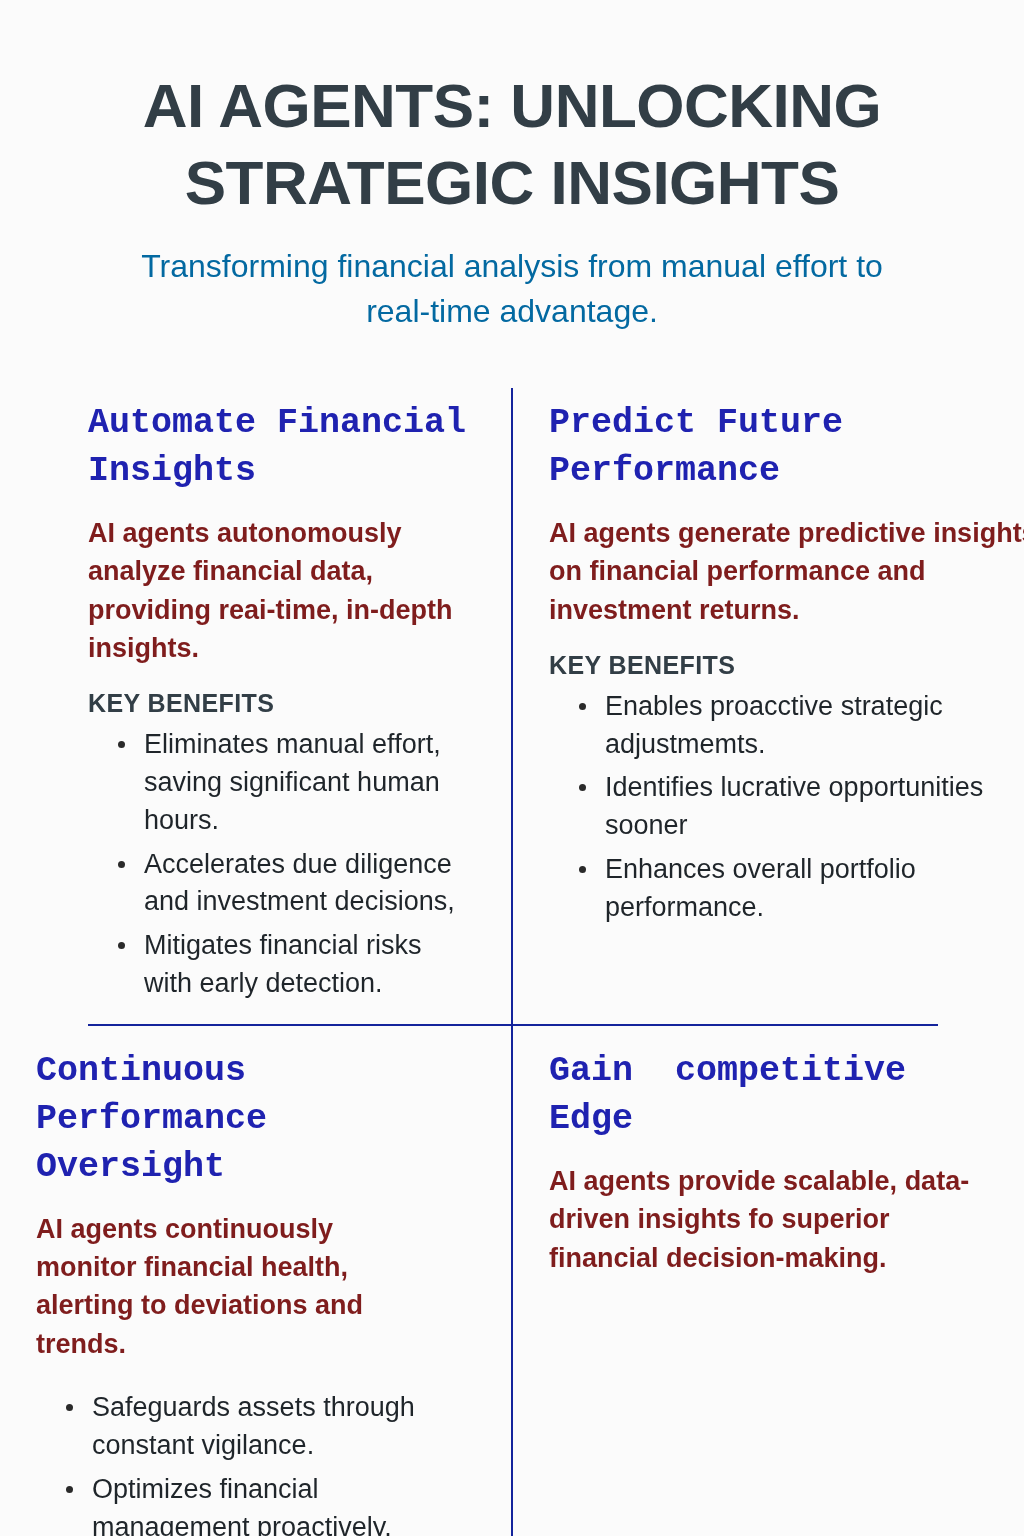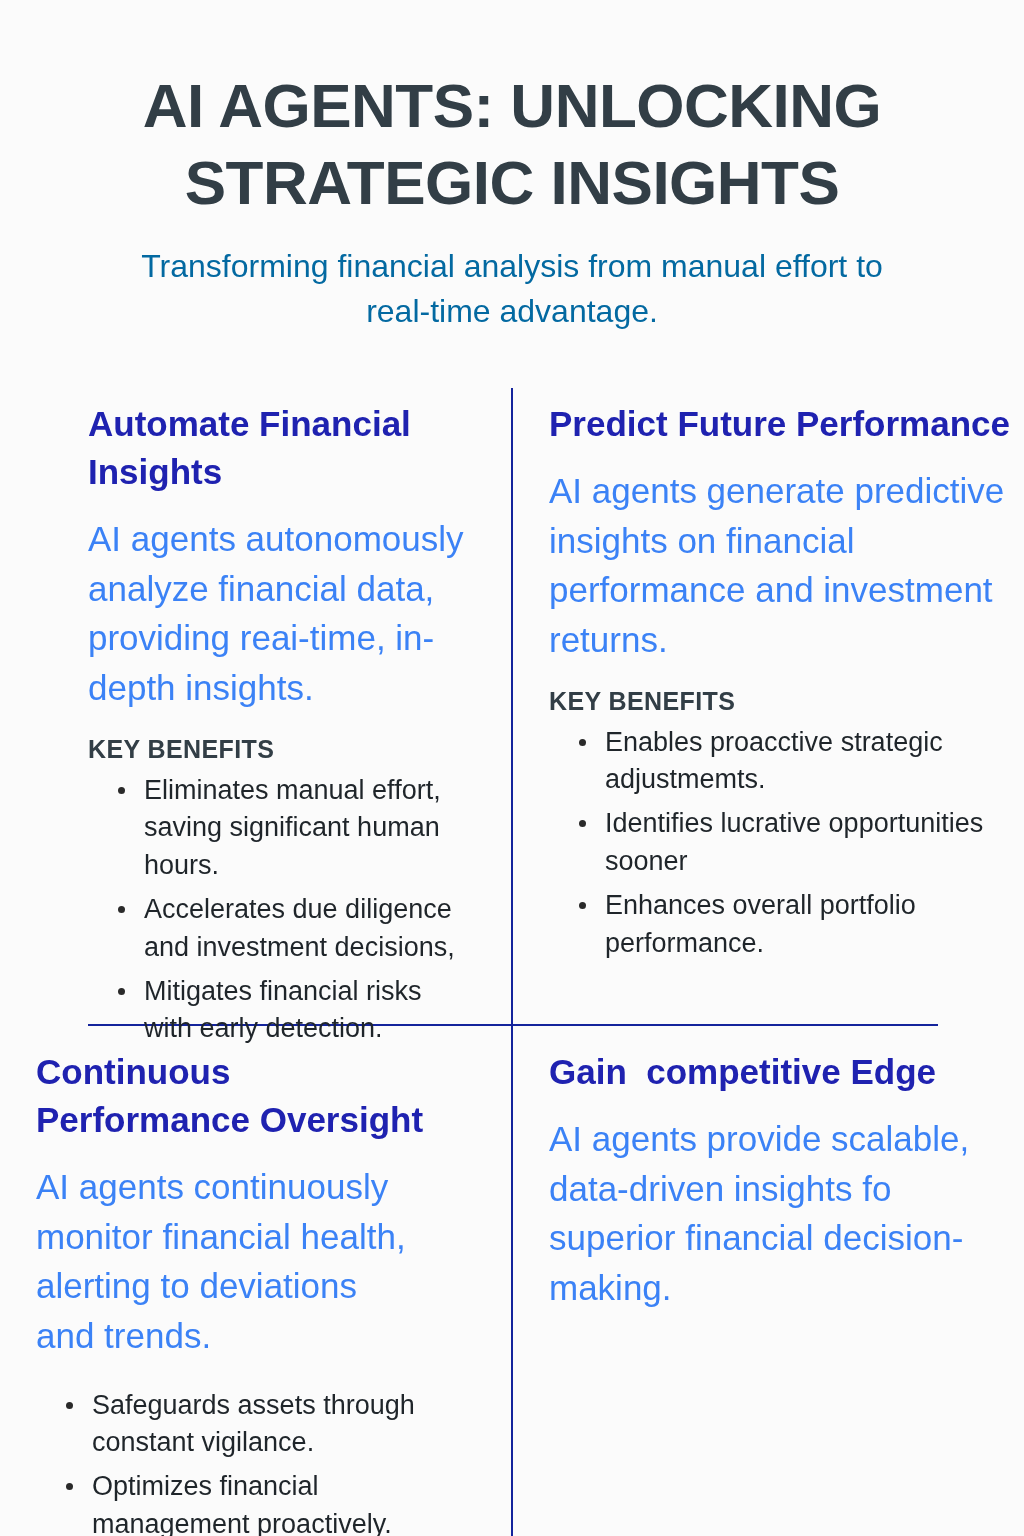--- a/index.html
+++ b/index.html
@@ -81,27 +81,28 @@
   .cell-bl { left: 0px;   top: 648px; width: 465px; padding: 12px 40px 0 36px; }
   .cell-br { left: 513px; top: 648px; width: 511px; padding: 12px 50px 0 36px; }
 
   .cell-heading {
     color: #1f22b0;
     font-size: 35px;
     line-height: 1.37;
     font-weight: 700;
     margin: 0 0 18px 0;
     white-space: pre-wrap;
+    font-family: Liberation Mono, monospace;
   }
   .cell-desc {
-    color: #3b82f6;
-    font-size: 35px;
+    color: #7f1d1d;
+    font-size: 27px;
     line-height: 1.42;
     margin: 0 0 22px 0;
-    font-weight: 400;
+    font-weight: 700;
   }
   .benefits-label {
     color: #323e46;
     font-size: 25px;
     font-weight: 600;
     letter-spacing: 0.4px;
     margin: 0 0 8px 0;
     text-transform: uppercase;
   }
   ul.bullets {

